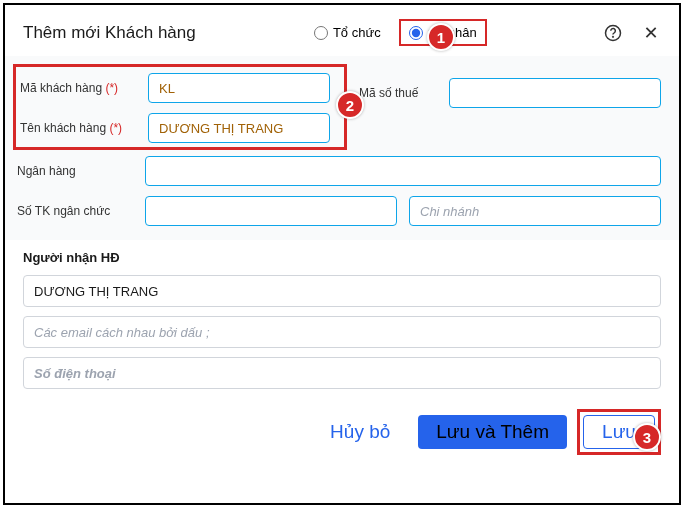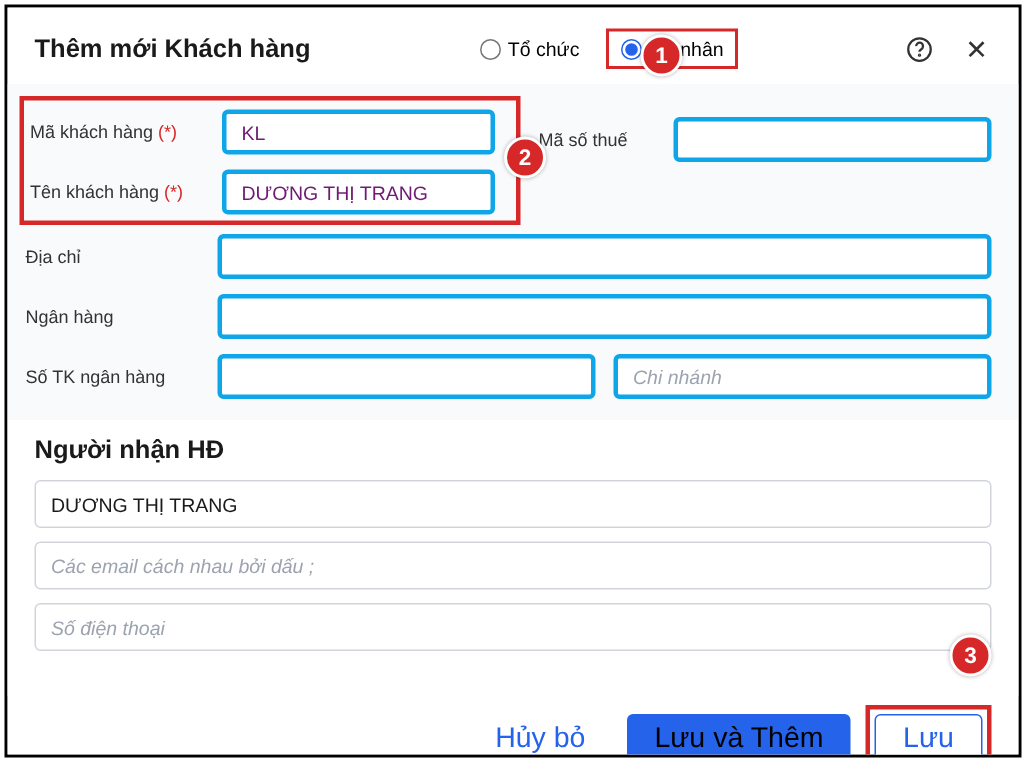--- a/index.html
+++ b/index.html
@@ -23,21 +23,21 @@
       flex-direction: column;
     }
     .header {
       display: flex;
       align-items: center;
       padding: 14px 18px 10px 18px;
       gap: 10px;
     }
     .title {
       font-size: 17px;
-      font-weight: 700;
+      font-weight: 400;
       color: #1a1a1a;
       margin-right: auto;
     }
     .radio-group {
       display: flex;
       gap: 8px;
       align-items: flex-start;
       margin-right: auto;
     }
     .radio-option {
@@ -94,41 +94,41 @@
       font-size: 12px;
       color: #333;
       width: 116px;
       flex-shrink: 0;
     }
     .required {
       color: #d62828;
     }
     .input {
       height: 30px;
-      border: 3px solid #0ea5e9;
+      border: 1px solid #0ea5e9;
       border-radius: 4px;
       background: #fff;
       padding: 0 10px;
       font-size: 13px;
-      color: #701a75;
+      color: #a16207;
       width: 100%;
     }
     .input::placeholder { color: #9ca3af; font-style: italic; }
     .highlight-box {
       border: 3px solid #d62828;
       padding: 6px 4px 4px 4px;
       margin: -6px -4px 6px -4px;
     }
     .highlight-box .form-row:last-child { margin-bottom: 0; }
     .section2 {
       padding: 10px 18px 14px 18px;
       background: #fff;
     }
     .section-title {
-      font-size: 17px;
+      font-size: 13px;
       font-weight: 600;
       color: #1a1a1a;
       margin-bottom: 10px;
     }
     .full-input {
       width: 100%;
       height: 32px;
       border: 1px solid #d1d5db;
       border-radius: 4px;
       padding: 0 10px;
@@ -246,39 +246,35 @@
         </div>
         <div class="right-group">
           <div class="form-row">
             <span class="label" style="width:78px">Mã số thuế</span>
             <input class="input" value="" style="">
           </div>
         </div>
       </div>
 
       <div class="form-row">
-        <span class="label">Địa chỉ</span>
-        <input class="input" value="" style="">
-      </div>
-      <div class="form-row">
         <span class="label">Ngân hàng</span>
         <input class="input" value="" style="">
       </div>
       <div class="form-row bank-row">
-        <span class="label">Số TK ngân hàng</span>
+        <span class="label">Số TK ngân chức</span>
         <input class="input" value="" style="">
         <input class="input branch" placeholder="Chi nhánh" style="">
       </div>
     </div>
 
     <div class="section2">
       <div class="section-title">Người nhận HĐ</div>
       <input class="full-input" value="DƯƠNG THỊ TRANG" style="">
       <input class="full-input" placeholder="Các email cách nhau bởi dấu ;" style="">
-      <input class="full-input" style="margin-bottom: 16px;" placeholder="Số điện thoại">
+      <input class="full-input" style="margin-bottom: 0px; font-weight: bold;" placeholder="Số điện thoại">
     </div>
 
     <div class="footer">
       <button class="btn btn-cancel">Hủy bỏ</button>
       <button class="btn btn-primary">Lưu và Thêm</button>
       <div class="btn-outline-wrap">
         <button class="btn btn-outline">Lưu</button>
       </div>
     </div>
   </div>

